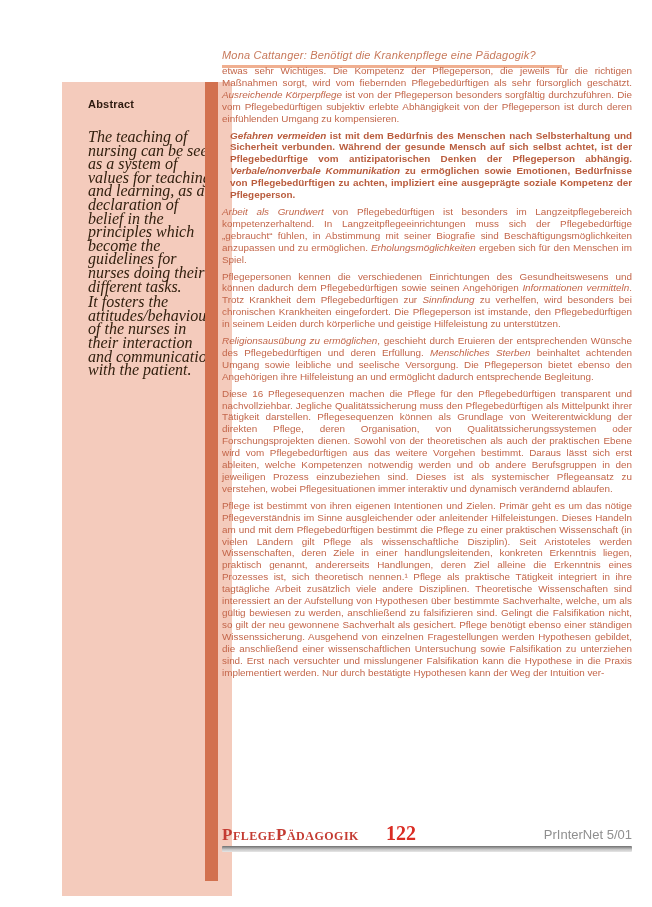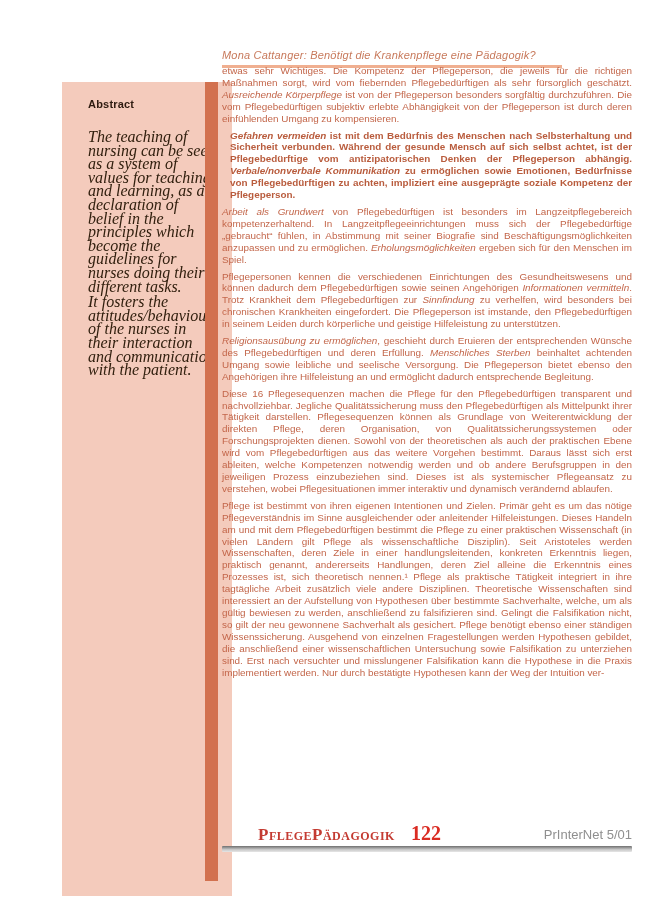--- a/index.html
+++ b/index.html
@@ -46,25 +46,24 @@
   .bodycol .it{ font-style:italic; }
   
   .footer{
     position:absolute; left:222px; top:822px; width:410px;
   }
   .footer-line{ position:relative; height:22px; }
   .footer-section{
     font-family:"Liberation Serif", serif; font-variant:small-caps;
     font-weight:bold; font-size:17px; letter-spacing:.5px;
     color:var(--footer-section-red,#c43b32);
-    margin-left:36px;
   }
   .footer-pagenum{
     font-family:"Liberation Serif", serif; font-weight:bold; font-size:20px;
-    color:var(--footer-red,#da2c23); margin-left:16px;text-align:right;
+    color:var(--footer-red,#da2c23); margin-left:27px;text-align:right;
   }
   .footer-issue{
     position:absolute; right:0; bottom:2px; font-size:13px; color:#8f8f8f;
   }
   .footer-rule{
     margin-top:2px; height:6px; width:100%;
     background:linear-gradient(#6f6f6f,#c9c9c9 60%,#e6e6e6);
     border-radius:1px;
   }
 </style>

